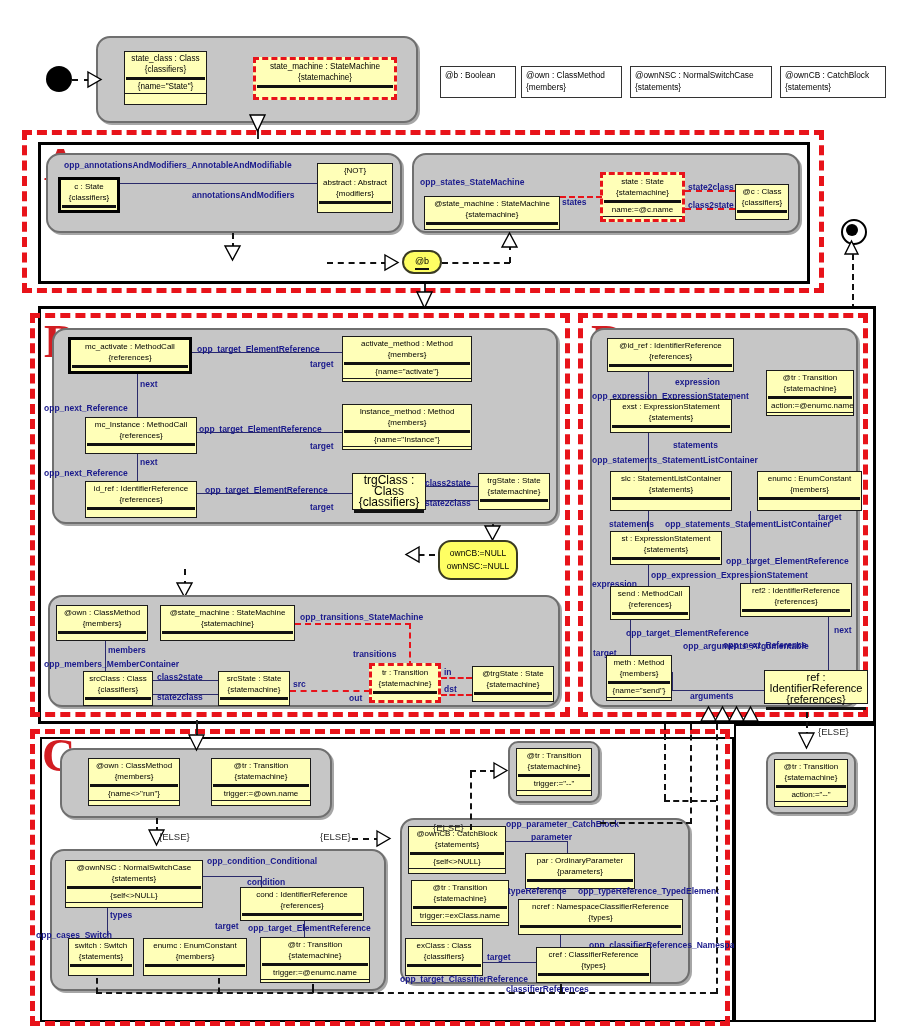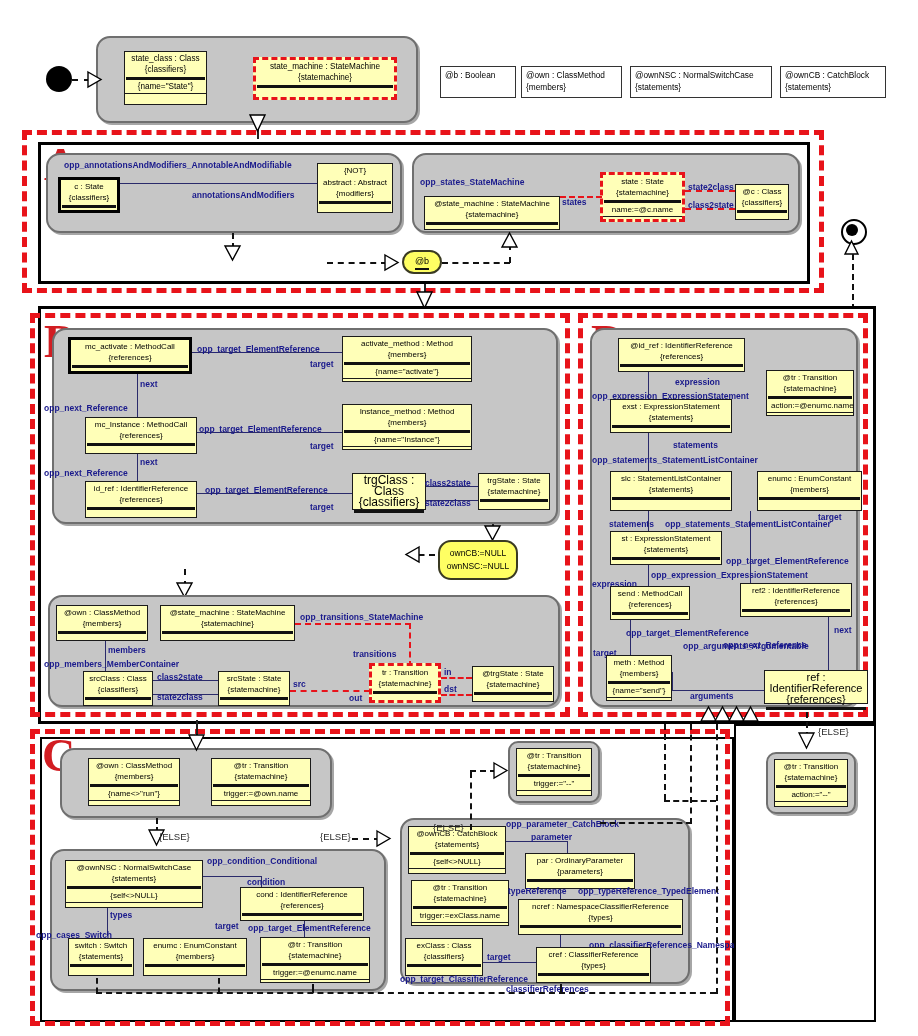--- a/index.html
+++ b/index.html
@@ -336,21 +336,21 @@
   <div class="hr" style="left:441px;top:694px;width:31px;"></div>
   <div class="edge-lbl" style="left:293px;top:679px;">src</div>
   <div class="edge-lbl" style="left:444px;top:667px;">in</div>
   <div class="edge-lbl" style="left:349px;top:693px;">out</div>
   <div class="edge-lbl" style="left:444px;top:684px;">dst</div>
 
   <div class="red-frame" style="left:578px;top:313px;width:290px;height:404px;"></div>
   <div class="letter" style="left:591px;top:322px;">D</div>
   <div class="panel" style="left:590px;top:328px;width:268px;height:379px;"></div>
 
-  <div class="node" style="left:607px;top:338px;width:127px;height:34px;font-size:8px;margin-left:11px;">
+  <div class="node" style="left:607px;top:338px;width:127px;height:34px;font-size:8px;">
     <div class="nm">@id_ref : IdentifierReference</div>
     <div class="nm2">{references}</div>
     <div class="sep"></div>
     <div class="tail"></div>
   </div>
   <div class="node" style="left:766px;top:370px;width:88px;height:46px;font-size:8px;">
     <div class="nm">@tr : Transition</div>
     <div class="nm2">{statemachine}</div>
     <div class="sep"></div>
     <div class="attr">action:=@enumc.name</div>

